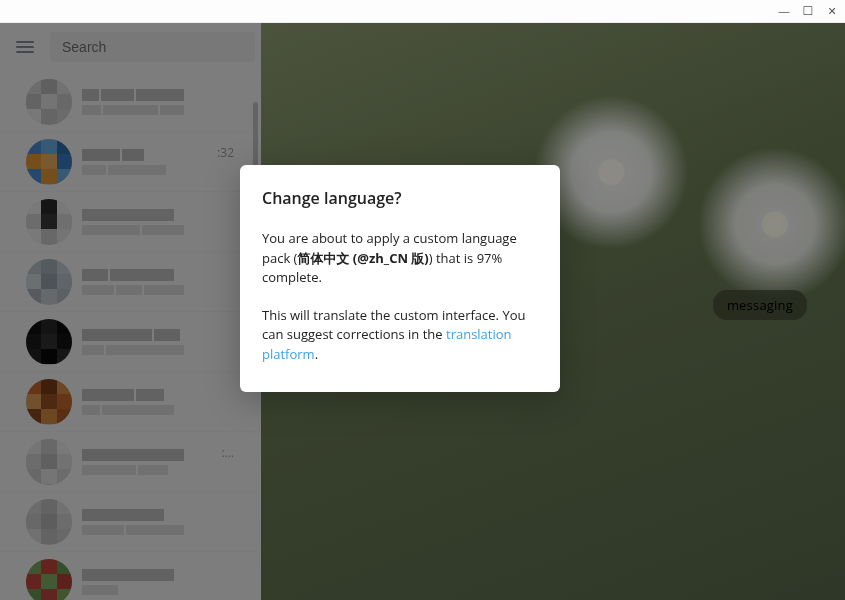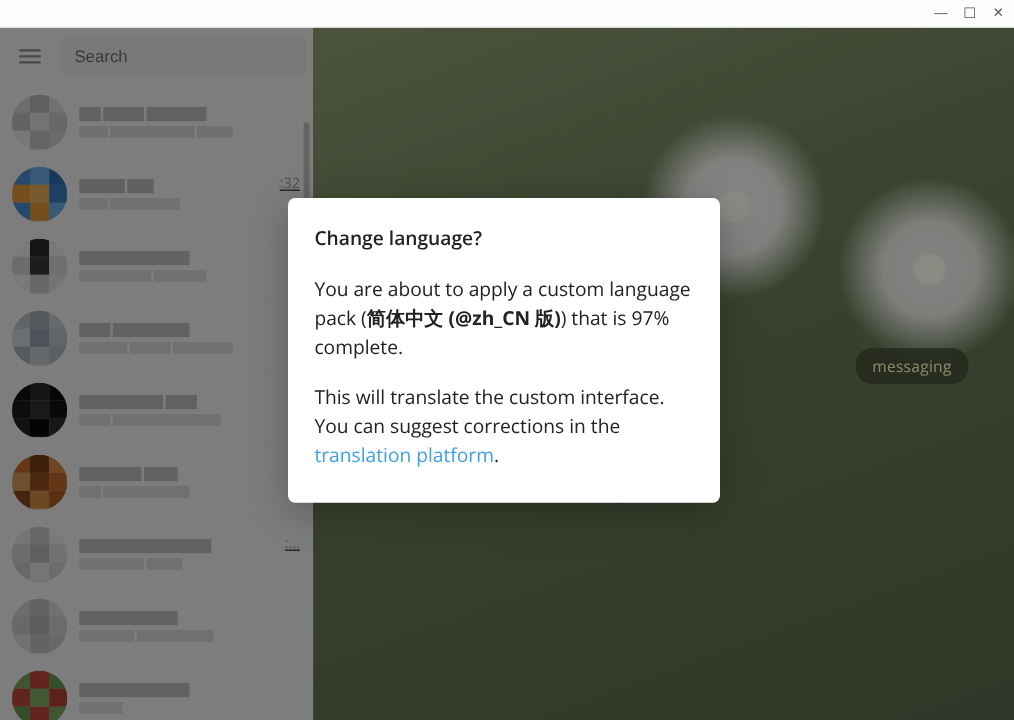--- a/index.html
+++ b/index.html
@@ -87,25 +87,24 @@
     outline: none;
   }
   .chat-list {
     flex: 1;
     overflow: hidden;
     position: relative;
   }
   .chat-item {
     display: flex;
     align-items: center;
-    padding: 8px 10px;
+    padding: 8px 26px;
     height: 60px;
     box-sizing: border-box;
     border-bottom: 1px solid rgba(0,0,0,0.02);
-    text-decoration: underline;
   }
   .avatar {
     width: 46px; height: 46px;
     border-radius: 50%;
     background: #cfcfcf;
     flex: 0 0 auto;
     position: relative;
     overflow: hidden;
   }
   .avatar .mosaic {
@@ -169,21 +168,21 @@
       radial-gradient(circle 80px at 35% 45%, rgba(255,255,255,0.6) 0%, rgba(255,255,255,0) 60%),
       linear-gradient(160deg, #8a9870 0%, #6a7a54 40%, #566549 100%);
     filter: blur(.4px);
   }
   .messaging-pill {
     position: absolute;
     top: 268px;
     right: 38px;
     transform: translateX(0);
     background: rgba(60,66,50,0.72);
-    color: #fef9c3;
+    color: #000000;
     font-size: 13px;
     padding: 6px 14px;
     border-radius: 14px;
     letter-spacing: .2px;
   }
 
   
   .overlay {
     position: absolute;
     inset: 0;
@@ -195,36 +194,36 @@
     inset: 0;
     background: rgba(0,0,0,0.08);
     z-index: 40;
   }
 
   
   .dialog {
     position: absolute;
     left: 240px;
     top: 165px;
-    width: 360px;
+    width: 320px;
     background: #fff;
     border-radius: 6px;
     box-shadow: 0 8px 34px rgba(0,0,0,0.25);
     padding: 22px 22px 10px 22px;
     box-sizing: border-box;
     z-index: 200;
   }
   .dialog-title {
     font-size: 16px;
     font-weight: 600;
     color: #222;
     margin-bottom: 20px;
   }
   .dialog-body {
-    font-size: 16px;
+    font-size: 13px;
     line-height: 1.5;
     color: #222;
   }
   .dialog-body p {
     margin: 0 0 18px 0;
   }
   .dialog-body a.link {
     color: #3ca1e6;
     text-decoration: none;
     cursor: pointer;

